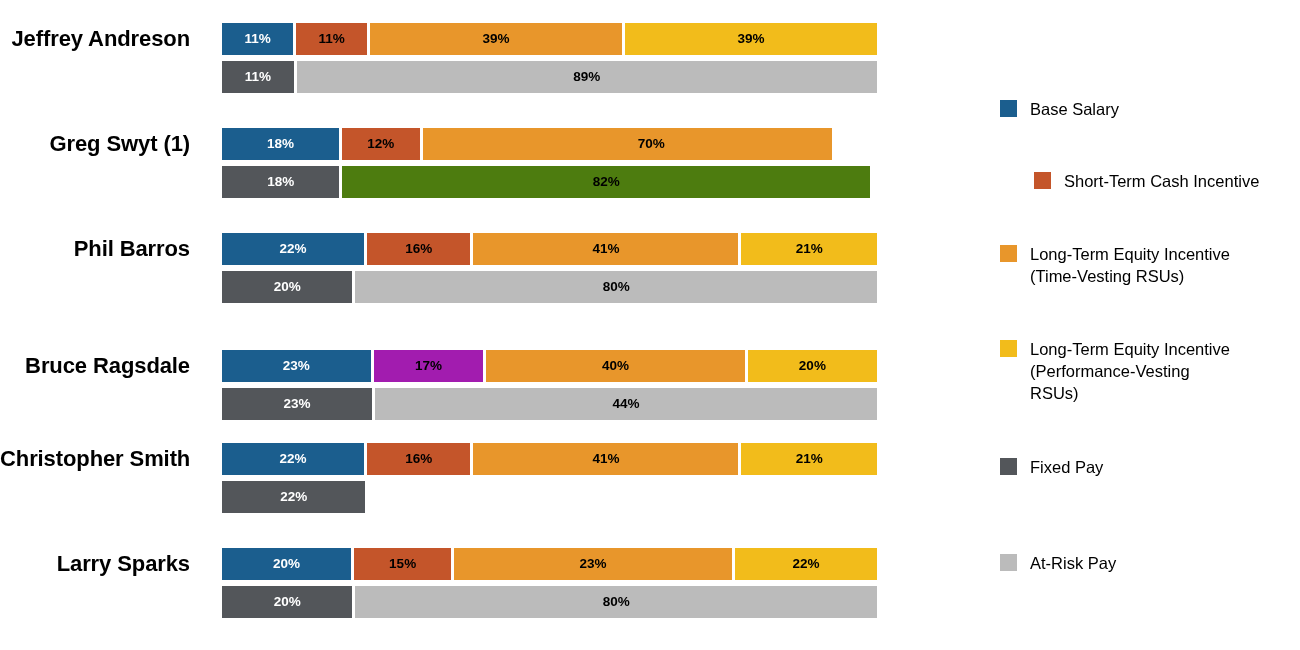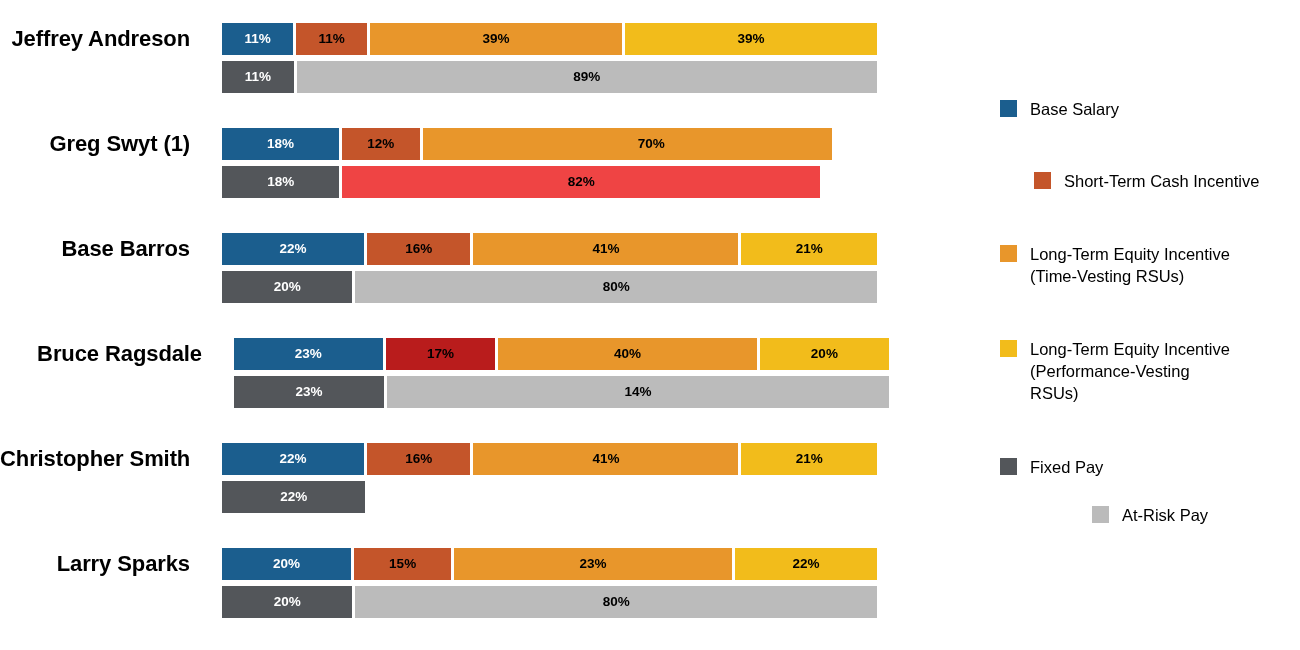--- a/index.html
+++ b/index.html
@@ -131,47 +131,47 @@
       </div>
       <div class="exec-row" style="top: 125px;">
         <div class="exec-name">Greg Swyt (1)</div>
         <div class="bar-track top">
           <div class="seg seg-label-light" style="width: 116.82px; background: rgb(27, 94, 142);">18%</div>
           <div class="seg seg-label-dark" style="width: 77.88px; background: rgb(196, 85, 42);">12%</div>
           <div class="seg seg-label-dark" style="width: 409px; background: rgb(232, 150, 43); padding-left: 48px;">70%</div>
         </div>
         <div class="bar-track bottom">
           <div class="seg seg-label-light" style="width: 117.36px; background: rgb(83, 86, 90);">18%</div>
-          <div class="seg seg-label-dark" style="width: 478px; background: #ef4444;">82%</div>
+          <div class="seg seg-label-dark" style="width: 528px; background: #4d7c0f;">82%</div>
         </div>
       </div>
       <div class="exec-row" style="top: 230px;">
-        <div class="exec-name">Base Barros</div>
+        <div class="exec-name">Phil Barros</div>
         <div class="bar-track top">
           <div class="seg seg-label-light" style="width: 142.12px; background: rgb(27, 94, 142);">22%</div>
           <div class="seg seg-label-dark" style="width: 103.36px; background: rgb(196, 85, 42);">16%</div>
           <div class="seg seg-label-dark" style="width: 264.86px; background: rgb(232, 150, 43);">41%</div>
           <div class="seg seg-label-dark" style="width: 135.66px; background: rgb(242, 188, 27);">21%</div>
         </div>
         <div class="bar-track bottom">
           <div class="seg seg-label-light" style="width: 130.4px; background: rgb(83, 86, 90);">20%</div>
           <div class="seg seg-label-dark" style="width: 521.6px; background: rgb(187, 187, 187);">80%</div>
         </div>
       </div>
-      <div class="exec-row" style="top: 335px; margin-left: 12px;">
+      <div class="exec-row" style="top: 347px;">
         <div class="exec-name">Bruce Ragsdale</div>
         <div class="bar-track top">
           <div class="seg seg-label-light" style="width: 148.58px; background: rgb(27, 94, 142);">23%</div>
-          <div class="seg seg-label-dark" style="width: 109.82px; background: #b91c1c;">17%</div>
+          <div class="seg seg-label-dark" style="width: 109.82px; background: #a21caf;">17%</div>
           <div class="seg seg-label-dark" style="width: 258.4px; background: rgb(232, 150, 43);">40%</div>
           <div class="seg seg-label-dark" style="width: 129.2px; background: rgb(242, 188, 27);">20%</div>
         </div>
         <div class="bar-track bottom">
           <div class="seg seg-label-light" style="width: 149.96px; background: rgb(83, 86, 90);">23%</div>
-          <div class="seg seg-label-dark" style="width: 502.04px; background: rgb(187, 187, 187);">14%</div>
+          <div class="seg seg-label-dark" style="width: 502.04px; background: rgb(187, 187, 187);">44%</div>
         </div>
       </div>
       <div class="exec-row" style="top: 440px;">
         <div class="exec-name">Christopher Smith</div>
         <div class="bar-track top">
           <div class="seg seg-label-light" style="width: 142.12px; background: rgb(27, 94, 142);">22%</div>
           <div class="seg seg-label-dark" style="width: 103.36px; background: rgb(196, 85, 42);">16%</div>
           <div class="seg seg-label-dark" style="width: 264.86px; background: rgb(232, 150, 43);">41%</div>
           <div class="seg seg-label-dark" style="width: 135.66px; background: rgb(242, 188, 27);">21%</div>
         </div>
@@ -211,19 +211,19 @@
       <div class="legend-item" style="top: 338px;">
         <span class="legend-swatch" style="background: rgb(242, 188, 27);"></span>
         <span class="legend-label">Long-Term Equity Incentive
 (Performance-Vesting
 RSUs)</span>
       </div>
       <div class="legend-item" style="top: 456px;">
         <span class="legend-swatch" style="background: rgb(83, 86, 90);"></span>
         <span class="legend-label">Fixed Pay</span>
       </div>
-      <div class="legend-item" style="top: 504px; justify-content: center;">
+      <div class="legend-item" style="top: 552px;">
         <span class="legend-swatch" style="background: rgb(187, 187, 187);"></span>
         <span class="legend-label">At-Risk Pay</span>
       </div>
     </div>
 
 </div>
 
 </body></html>

